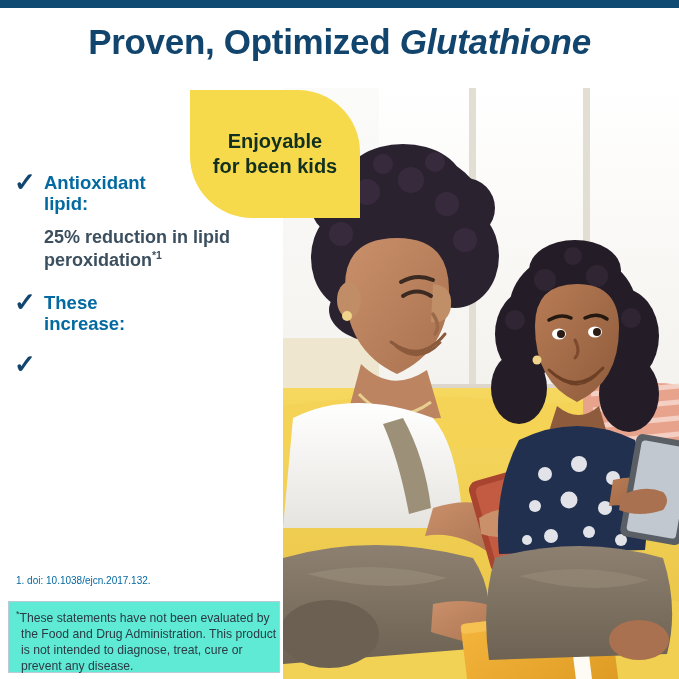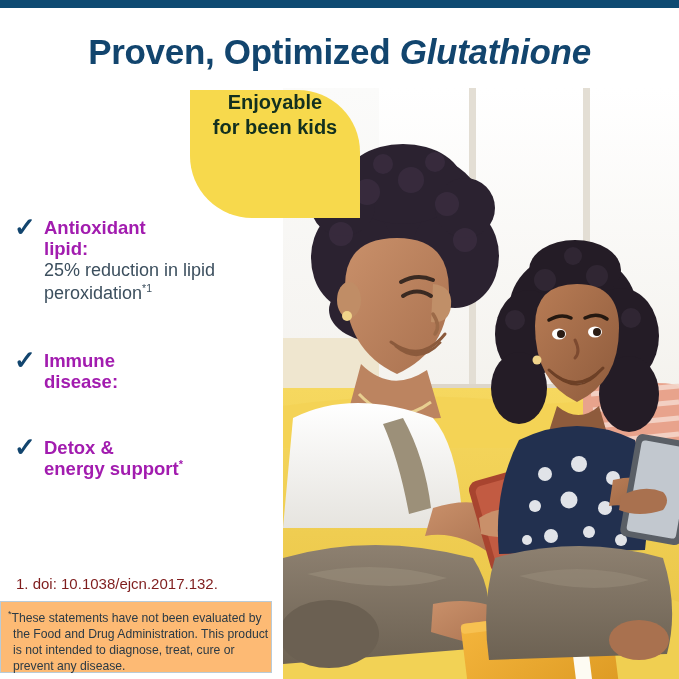--- a/index.html
+++ b/index.html
@@ -12,21 +12,21 @@
   }
 
   
   .top-bar{
     position:absolute; left:0; top:0; width:679px; height:8px;
     background:#0e4a72;
   }
 
   
   .headline{
-    position:absolute; left:0; top:32px; width:679px;
+    position:absolute; left:0; top:22px; width:679px;
     text-align:center;
     color:#12456e;
     font-size:35px;
     font-weight:700;
     letter-spacing:-0.3px;
     white-space:nowrap;
   }
   .headline .ital{ font-style:italic; font-weight:700; }
 
   
@@ -38,21 +38,21 @@
   }
   .photo svg{ display:block; width:396px; height:591px; }
 
   
   .badge{
     position:absolute; left:190px; top:90px;
     width:170px; height:128px;
     background:#f7d94c;
     border-radius:0 62px 0 62px;
     display:flex; flex-direction:column;
-    align-items:center; justify-content:flex-start;
+    align-items:center; justify-content:center;
     z-index:5;
   }
   .badge-line{
     color:#12301f;
     font-size:20px;
     font-weight:600;
     line-height:1.26;
     text-align:center;
     white-space:nowrap;
   }
@@ -64,50 +64,49 @@
   }
   .bullet{ position:relative; padding-left:30px; margin-bottom:20px; }
   .check{
     position:absolute; left:0; top:-3px;
     color:#12456e;
     font-size:26px;
     font-weight:700;
     line-height:1;
   }
   .b-head{
-    color:#a21caf;
+    color:#0369a1;
     font-size:18.5px;
     font-weight:700;
     line-height:1.14;
-    margin-top:45px;
   }
   .b-head .sup{ font-size:11px; vertical-align:super; font-weight:700; }
   .b-body{
     color:#3c4f5e;
     font-size:18px;
-    font-weight:400;
+    font-weight:700;
     line-height:1.22;
-    margin-top:1px;
+    margin-top:13px;
   }
   .b-body .sup{ font-size:10.5px; vertical-align:super; }
 
   
   .citation{
     position:absolute; left:16px; top:575px;
-    color:#7f1d1d;
-    font-size:15px;
+    color:#0369a1;
+    font-size:10px;
     font-weight:400;
   }
 
   
   .disclaimer{
-    position:absolute; left:0; top:601px;
+    position:absolute; left:8px; top:601px;
     width:272px; height:72px;
     border:1px solid #b9cbd8;
-    background:#fdba74;
+    background:#5eead4;
     padding:7px 1px 0 7px;
   }
   .disclaimer p{
     color:#2b3a45;
     font-size:12.2px;
     line-height:1.31;
     text-indent:-5px;
     padding-left:5px;
   }
   .disclaimer .sup{ font-size:9px; vertical-align:super; }
@@ -314,31 +313,27 @@
       <span>lipid:</span>
     </div>
     <div class="b-body">
       <span>25% reduction in lipid peroxidation</span><span class="sup">*1</span>
     </div>
   </div>
 
   <div class="bullet">
     <span class="check">✓</span>
     <div class="b-head">
-      <span>Immune</span><br>
-      <span>disease:</span>
+      <span>These</span><br>
+      <span>increase:</span>
     </div>
   </div>
 
   <div class="bullet">
     <span class="check">✓</span>
-    <div class="b-head">
-      <span>Detox &amp;</span><br>
-      <span>energy support</span><span class="sup">*</span>
-    </div>
   </div>
 
 </div>
 
 <div class="citation">1. doi: 10.1038/ejcn.2017.132.</div>
 
 <div class="disclaimer">
   <p><span class="sup">*</span><span>These statements have not been evaluated by the Food and Drug Administration. This product is not intended to diagnose, treat, cure or prevent any disease.</span></p>
 </div>
 

